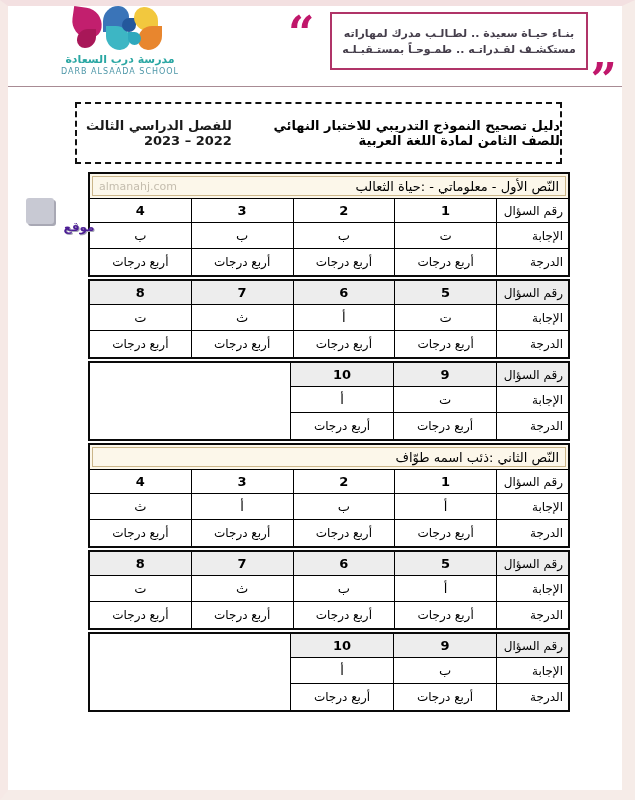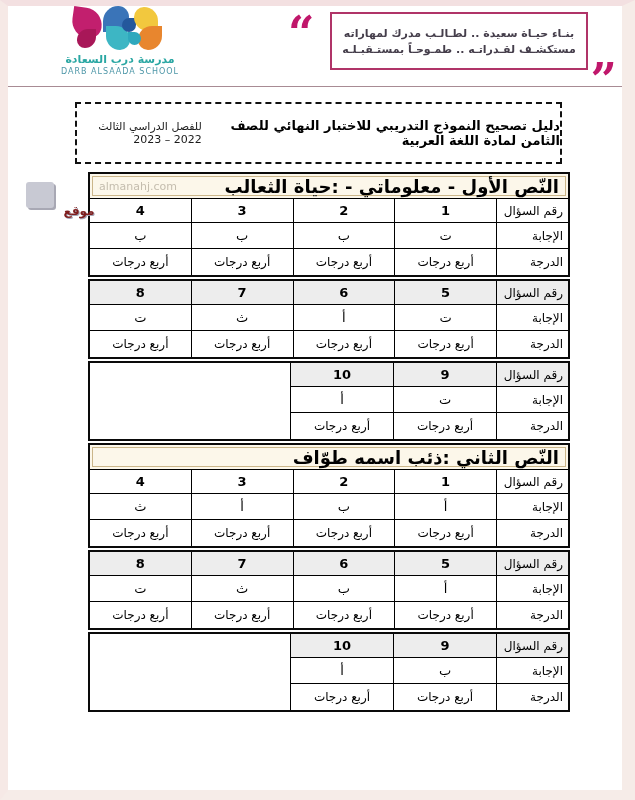--- a/index.html
+++ b/index.html
@@ -50,42 +50,42 @@
   .head-rule { position:absolute; left:0; top:86px; width:622px; height:0; border-top:1.5px solid #a88b94; }
 
   
   .title-box {
     position:absolute; left:75px; top:102px; width:487px; height:62px;
     border:2.5px dashed #111;
     display:flex; flex-direction:row; align-items:center; justify-content:center; gap:8px;
     direction:rtl; background:#fff;
   }
   .title-l1 { font-size:13px; font-weight:bold; color:#000; }
-  .title-l2 { font-size:11px; font-weight:normal; color:#1a1a1a; }
-
-  
-  .stamp { position:absolute; left:14px; top:182px; width:130px; z-index:40; pointer-events:none;
-           direction:rtl; text-align:center; color:#7f1d1d; text-shadow:1px 1px 0 #a3a3b4; }
+  .title-l2 { font-size:13px; font-weight:bold; color:#1a1a1a; }
+
+  
+  .stamp { position:absolute; left:14px; top:198px; width:130px; z-index:40; pointer-events:none;
+           direction:rtl; text-align:center; color:#4c1d95; text-shadow:1px 1px 0 #a3a3b4; }
   .stamp-sq { position:absolute; left:12px; top:0px; width:28px; height:26px; background:#bfc0cc;
               border-radius:3px; box-shadow:2px 2px 0 #9a9aa8; opacity:.85; }
   .stamp-small { margin-top:22px; font-size:12px; font-weight:bold; }
   .stamp-main  { font-size:16px; font-weight:bold; letter-spacing:-0.5px; }
 
   
   .tables { position:absolute; left:88px; top:172px; width:482px; direction:rtl; }
   .tblock { border:2.5px solid #0a0a0a; background:#fff; margin-bottom:2px; }
   .sec-header {
     height:25px; background:#fcf7ea; border-bottom:1px solid #000;
     padding:2px; 
   }
   .sec-header-inner {
     height:100%; border:1px solid #cbb68a;
     display:flex; align-items:center; justify-content:space-between; padding:0 6px;
   }
-  .sec-title { font-size:18px; font-weight:bold; color:#000;text-align:right; }
+  .sec-title { font-size:13px; font-weight:normal; color:#000;text-align:right; }
   .almanahj { font-size:11px; color:#c4bdae; direction:ltr; }
 
   .row { display:flex; align-items:stretch; }
   .row + .row { border-top:1px solid #000; }
   .cell, .lbl {
     display:flex; align-items:center; justify-content:center;
     border-left:1px solid #000; font-size:13px; color:#000; background:#fff;
   }
   .row > *:last-child.trim { border-left:none; }
   .lbl { width:72px; flex:none; justify-content:flex-start; padding:0 5px; font-size:12px; }

